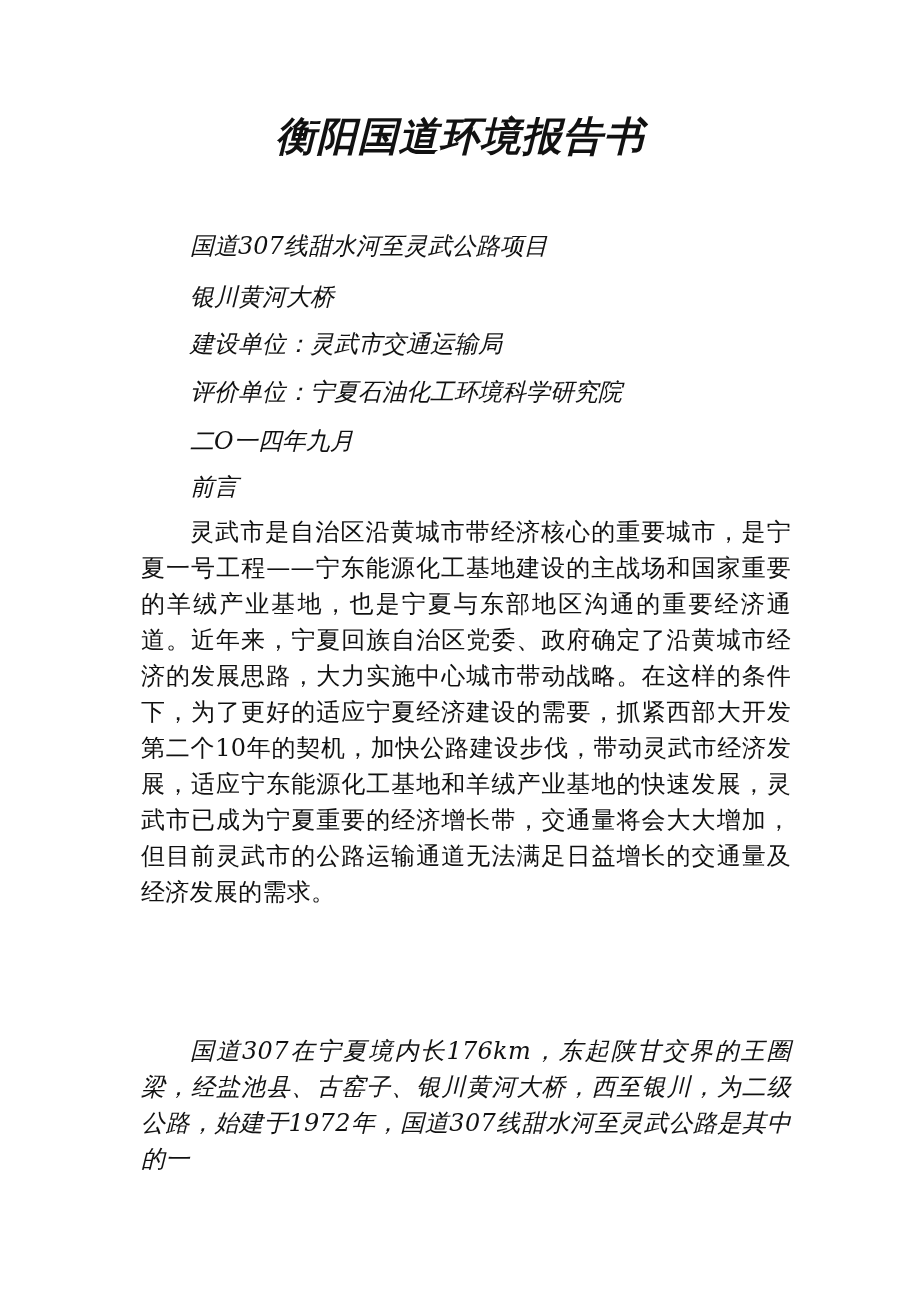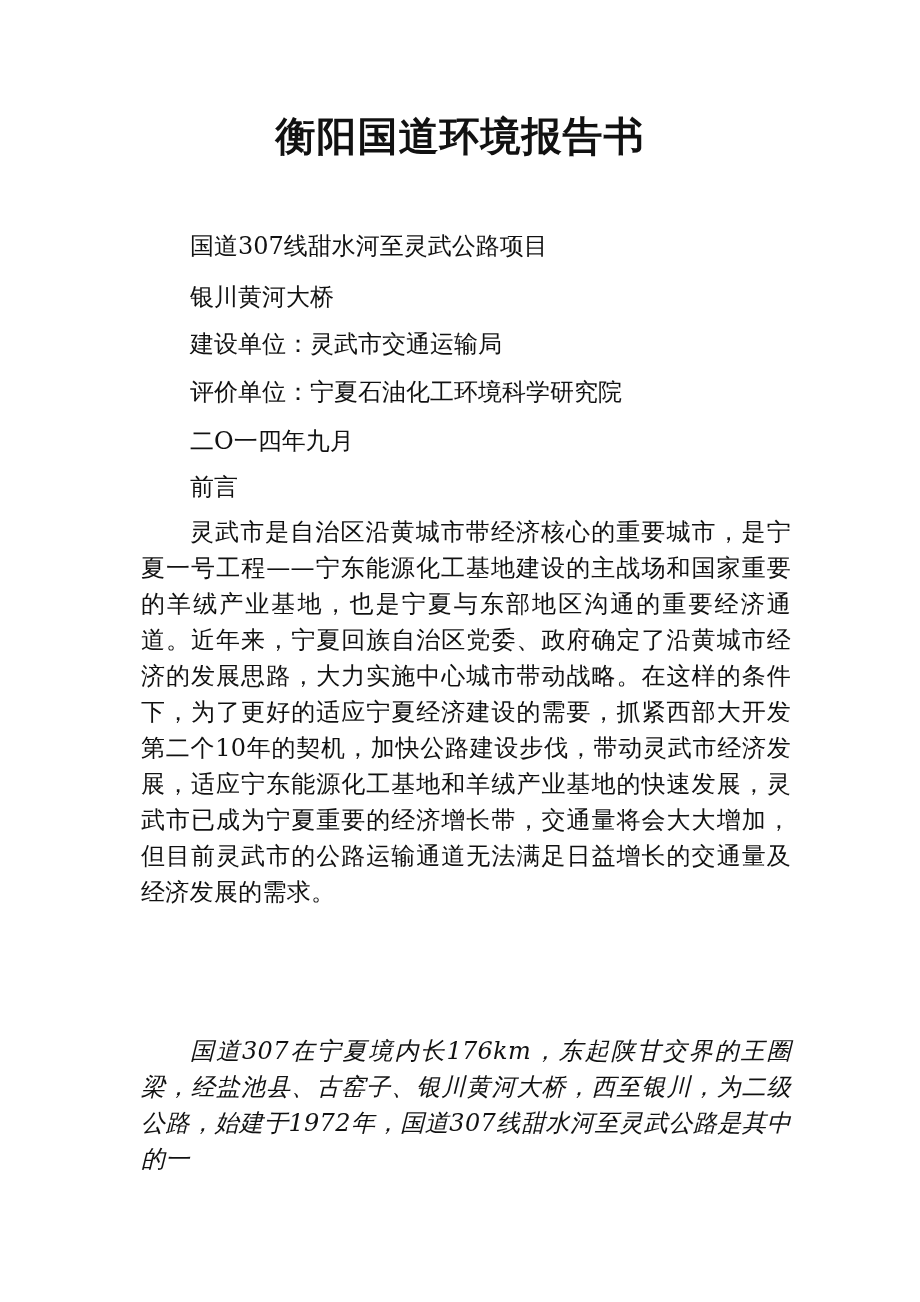--- a/index.html
+++ b/index.html
@@ -1,21 +1,21 @@
 <!DOCTYPE html>
 <html><head>
 <meta charset="utf-8">
 <style>
   html, body { margin: 0; padding: 0; background: #ffffff; }
   body { width: 920px; height: 1302px; position: relative; overflow: hidden;
          font-family: "DejaVu Serif", "Liberation Serif", serif; color: #111; }
   .title { position: absolute; left: 0; right: 0; top: 108px; text-align: center;
            font-size: 40px; font-weight: bold; letter-spacing: 1px; line-height: 56px;
-           font-family: "DejaVu Sans", "Liberation Sans", sans-serif; }
-  .line { position: absolute; left: 190px; font-size: 24px; line-height: 32px; white-space: nowrap; }
+           font-family: "DejaVu Sans", "Liberation Sans", sans-serif; font-style: italic; }
+  .line { position: absolute; left: 190px; font-size: 24px; line-height: 32px; white-space: nowrap; font-style: italic; }
   .para { position: absolute; left: 141px; width: 650px; font-size: 24px;
           line-height: 36px; text-indent: 49px; text-align: justify; letter-spacing: 0.3px; }
   .l1 { top: 230px; } .l2 { top: 281px; } .l3 { top: 328px; }
   .l4 { top: 376px; } .l5 { top: 425px; } .l6 { top: 471px; }
   .p1 { top: 514px; }
   .p2 { top: 1033px; font-style: italic; }
 </style>
 </head>
 <body>
 

